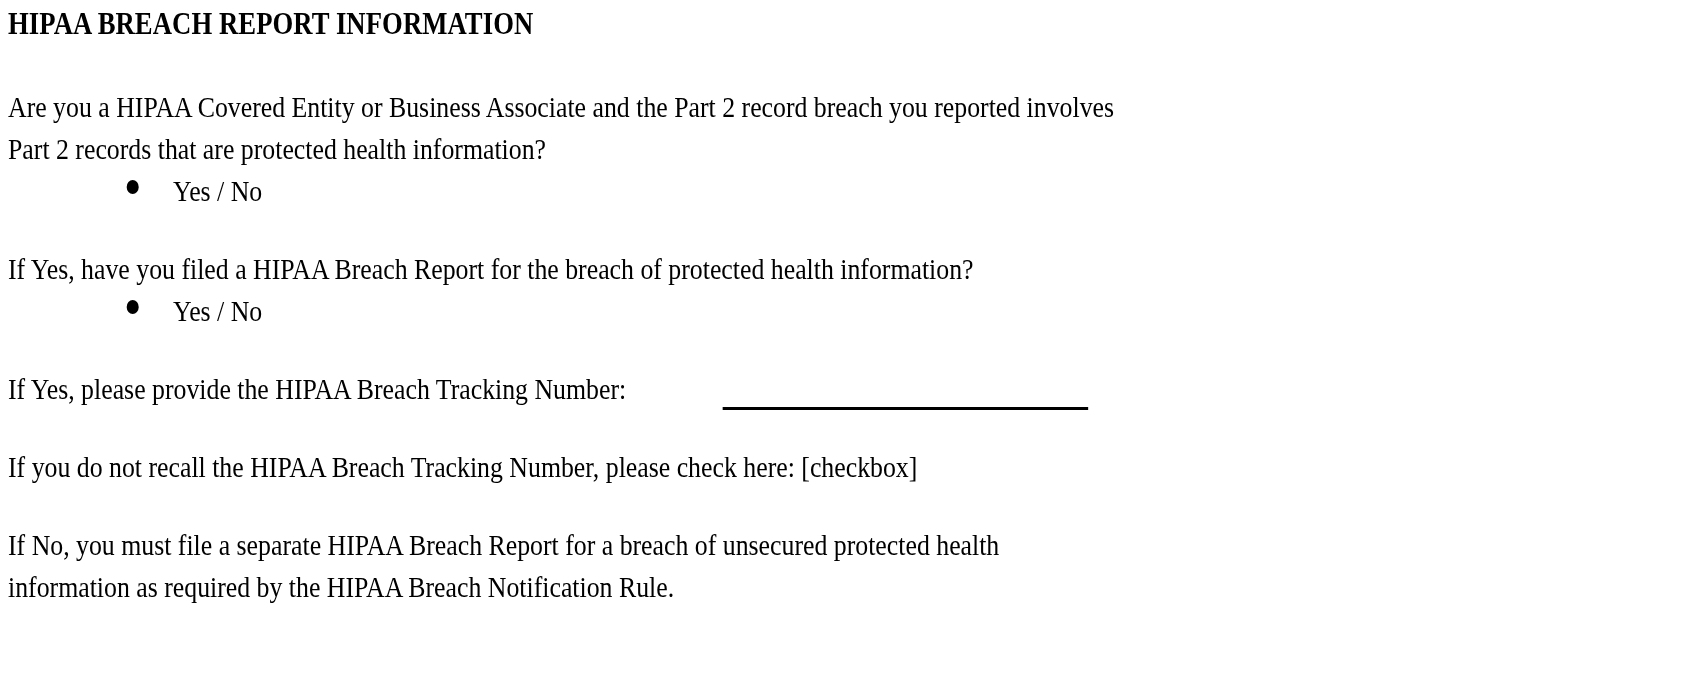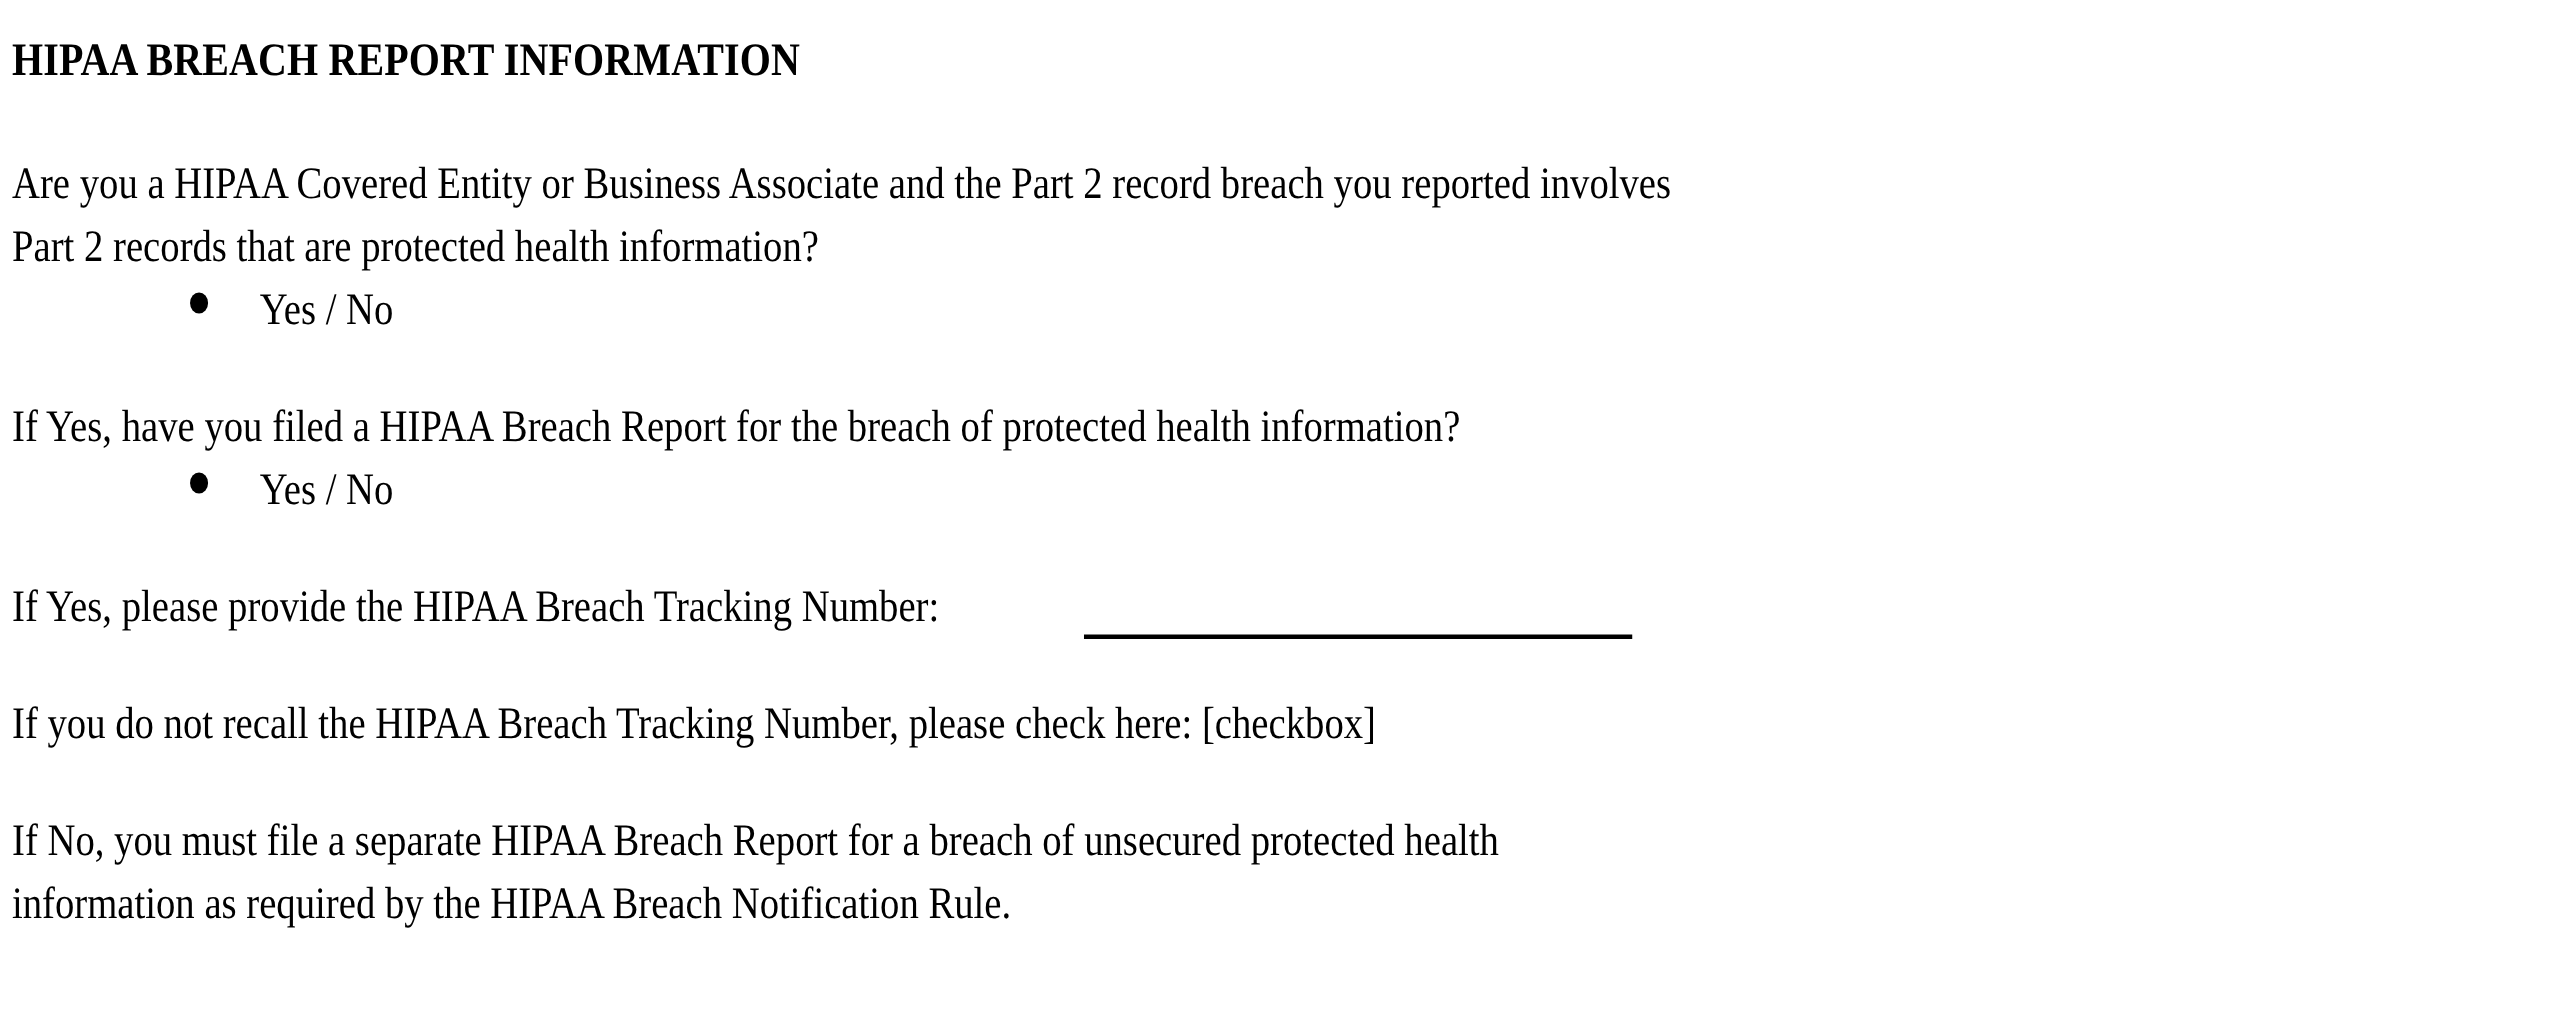--- a/index.html
+++ b/index.html
@@ -13,21 +13,21 @@
     overflow: hidden;
     font-family: "Liberation Serif", "DejaVu Serif", serif;
     color: #000000;
     -webkit-font-smoothing: antialiased;
   }
   .page {
     position: relative;
     width: 1706px;
     height: 686px;
     box-sizing: border-box;
-    padding: 20px 0 0 8px;
+    padding: 4px 0 0 8px;
   }
   .doc-title {
     font-size: 31px;
     font-weight: bold;
     line-height: 40px;
     letter-spacing: 0.1px;
     margin: 0 0 0 0;
     transform: scaleX(0.86);
     transform-origin: left top;
     white-space: nowrap;

